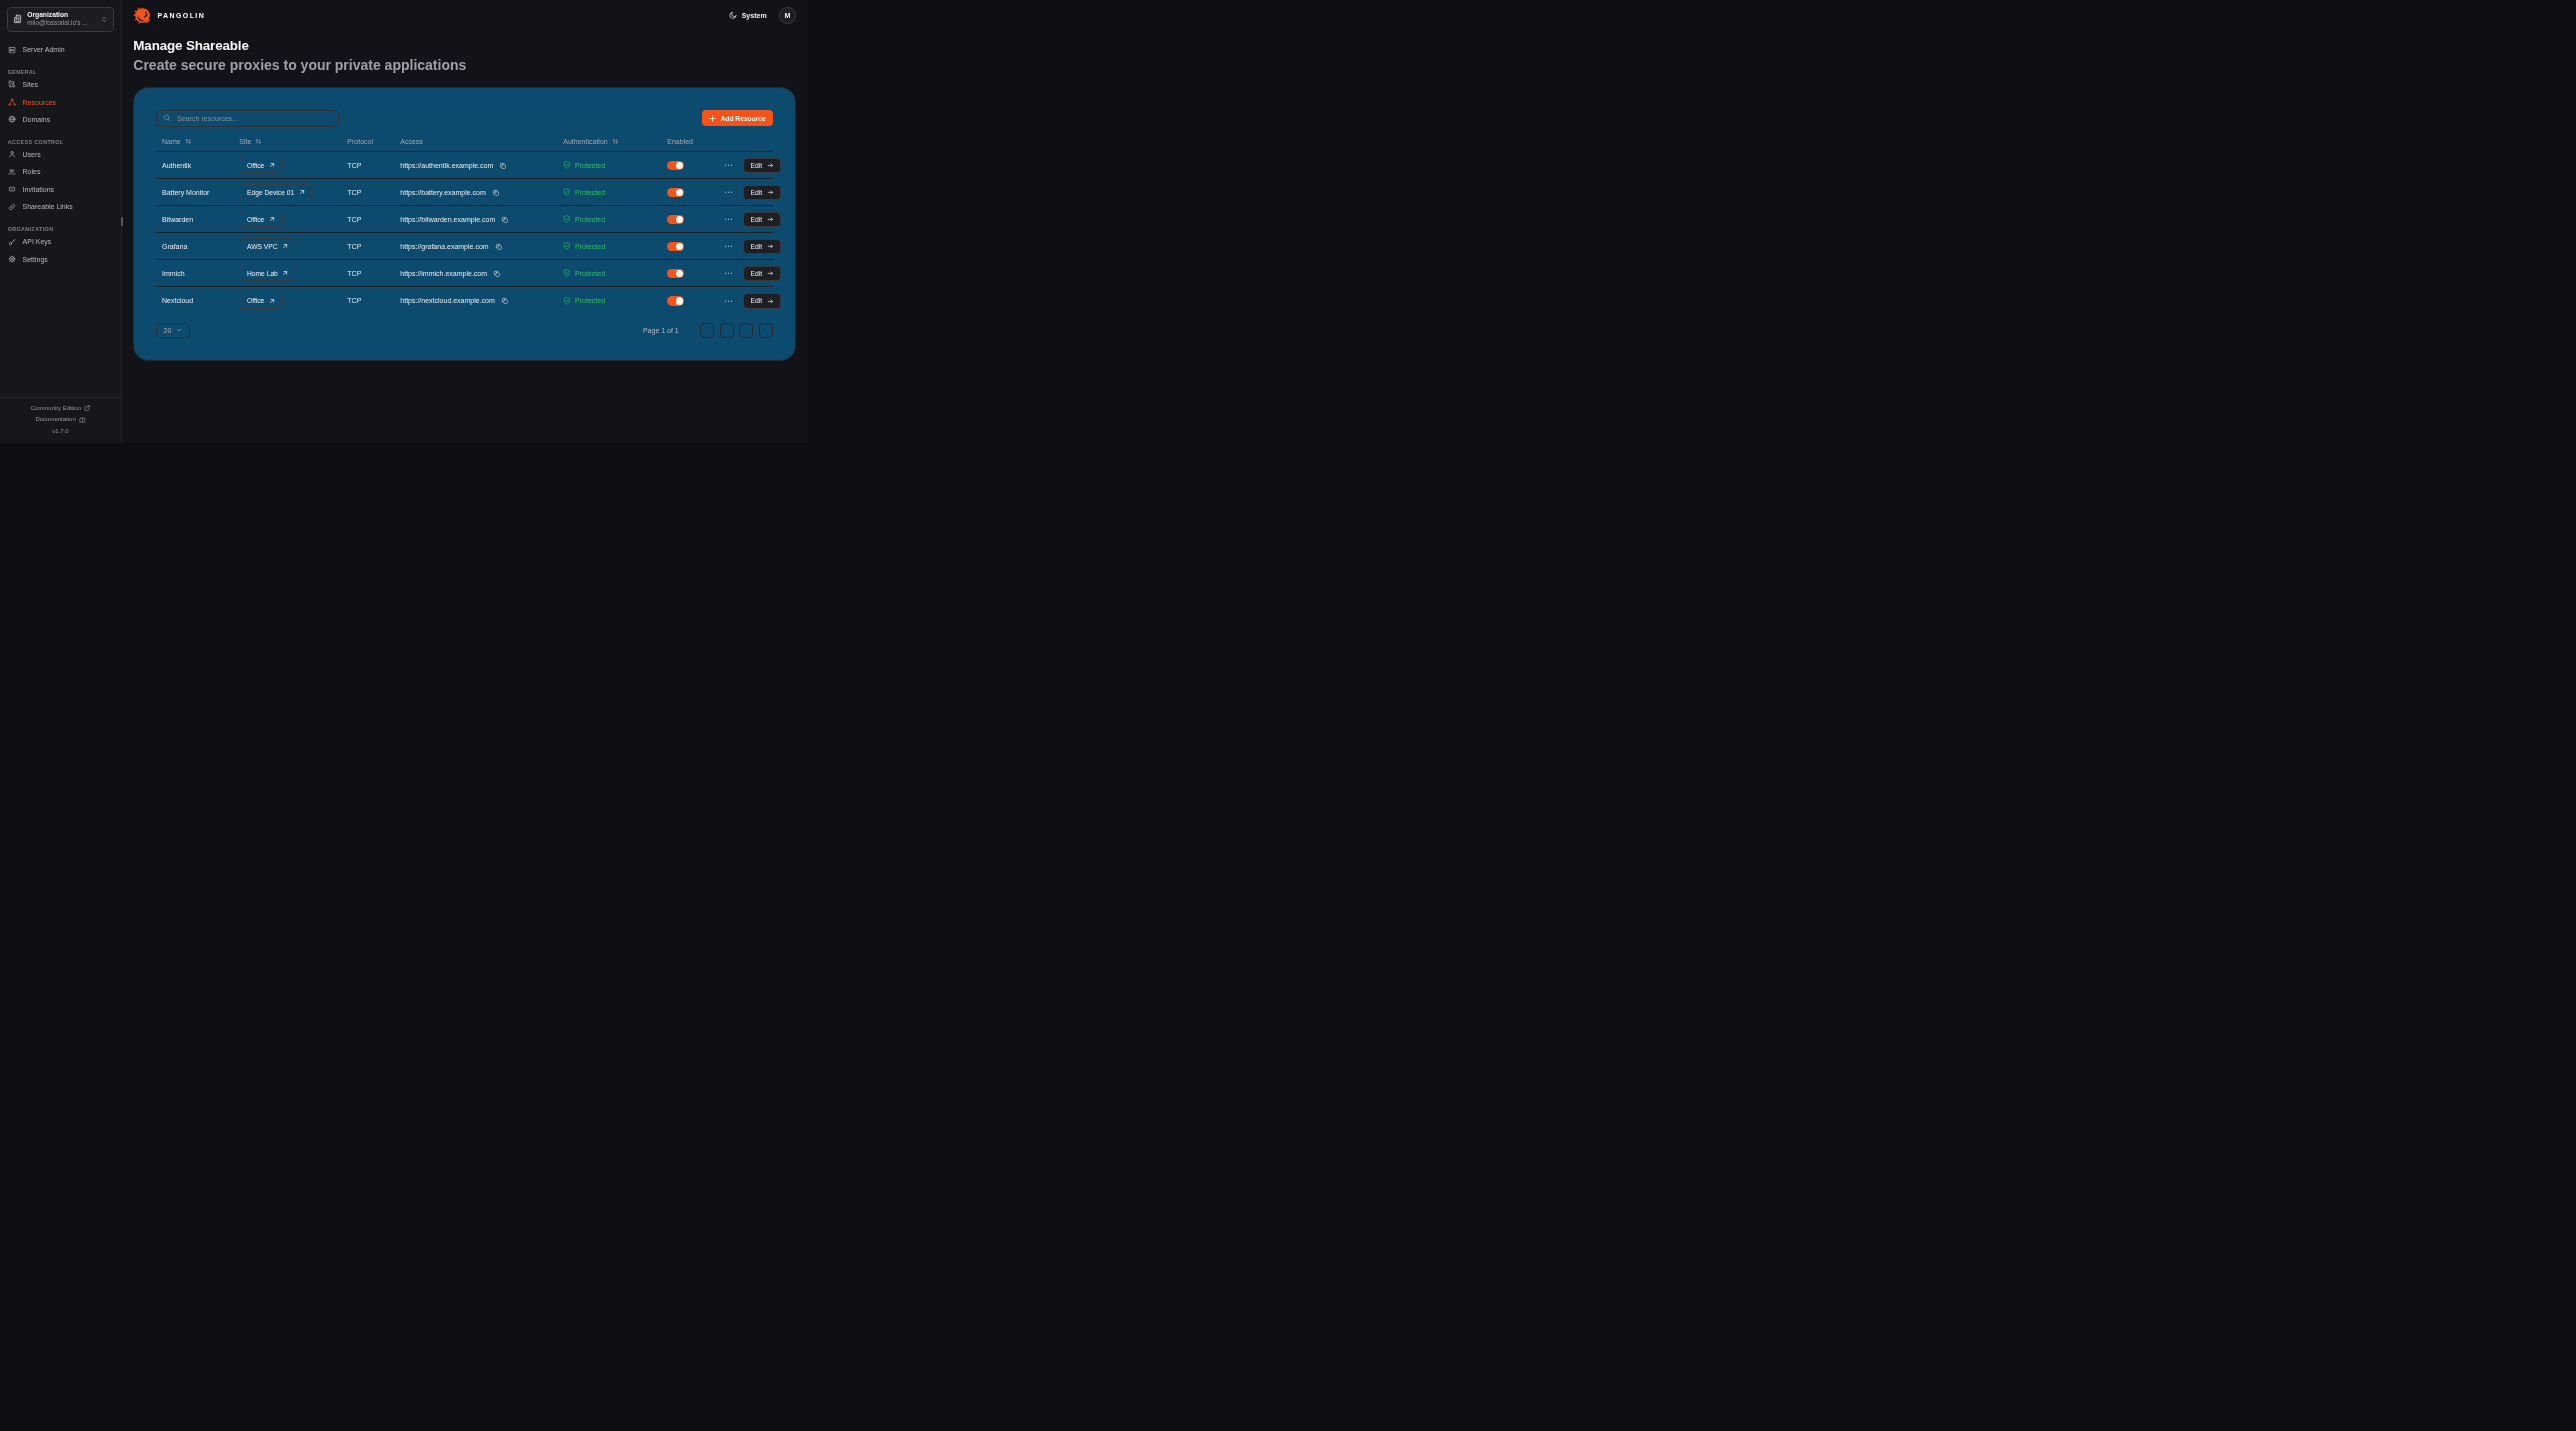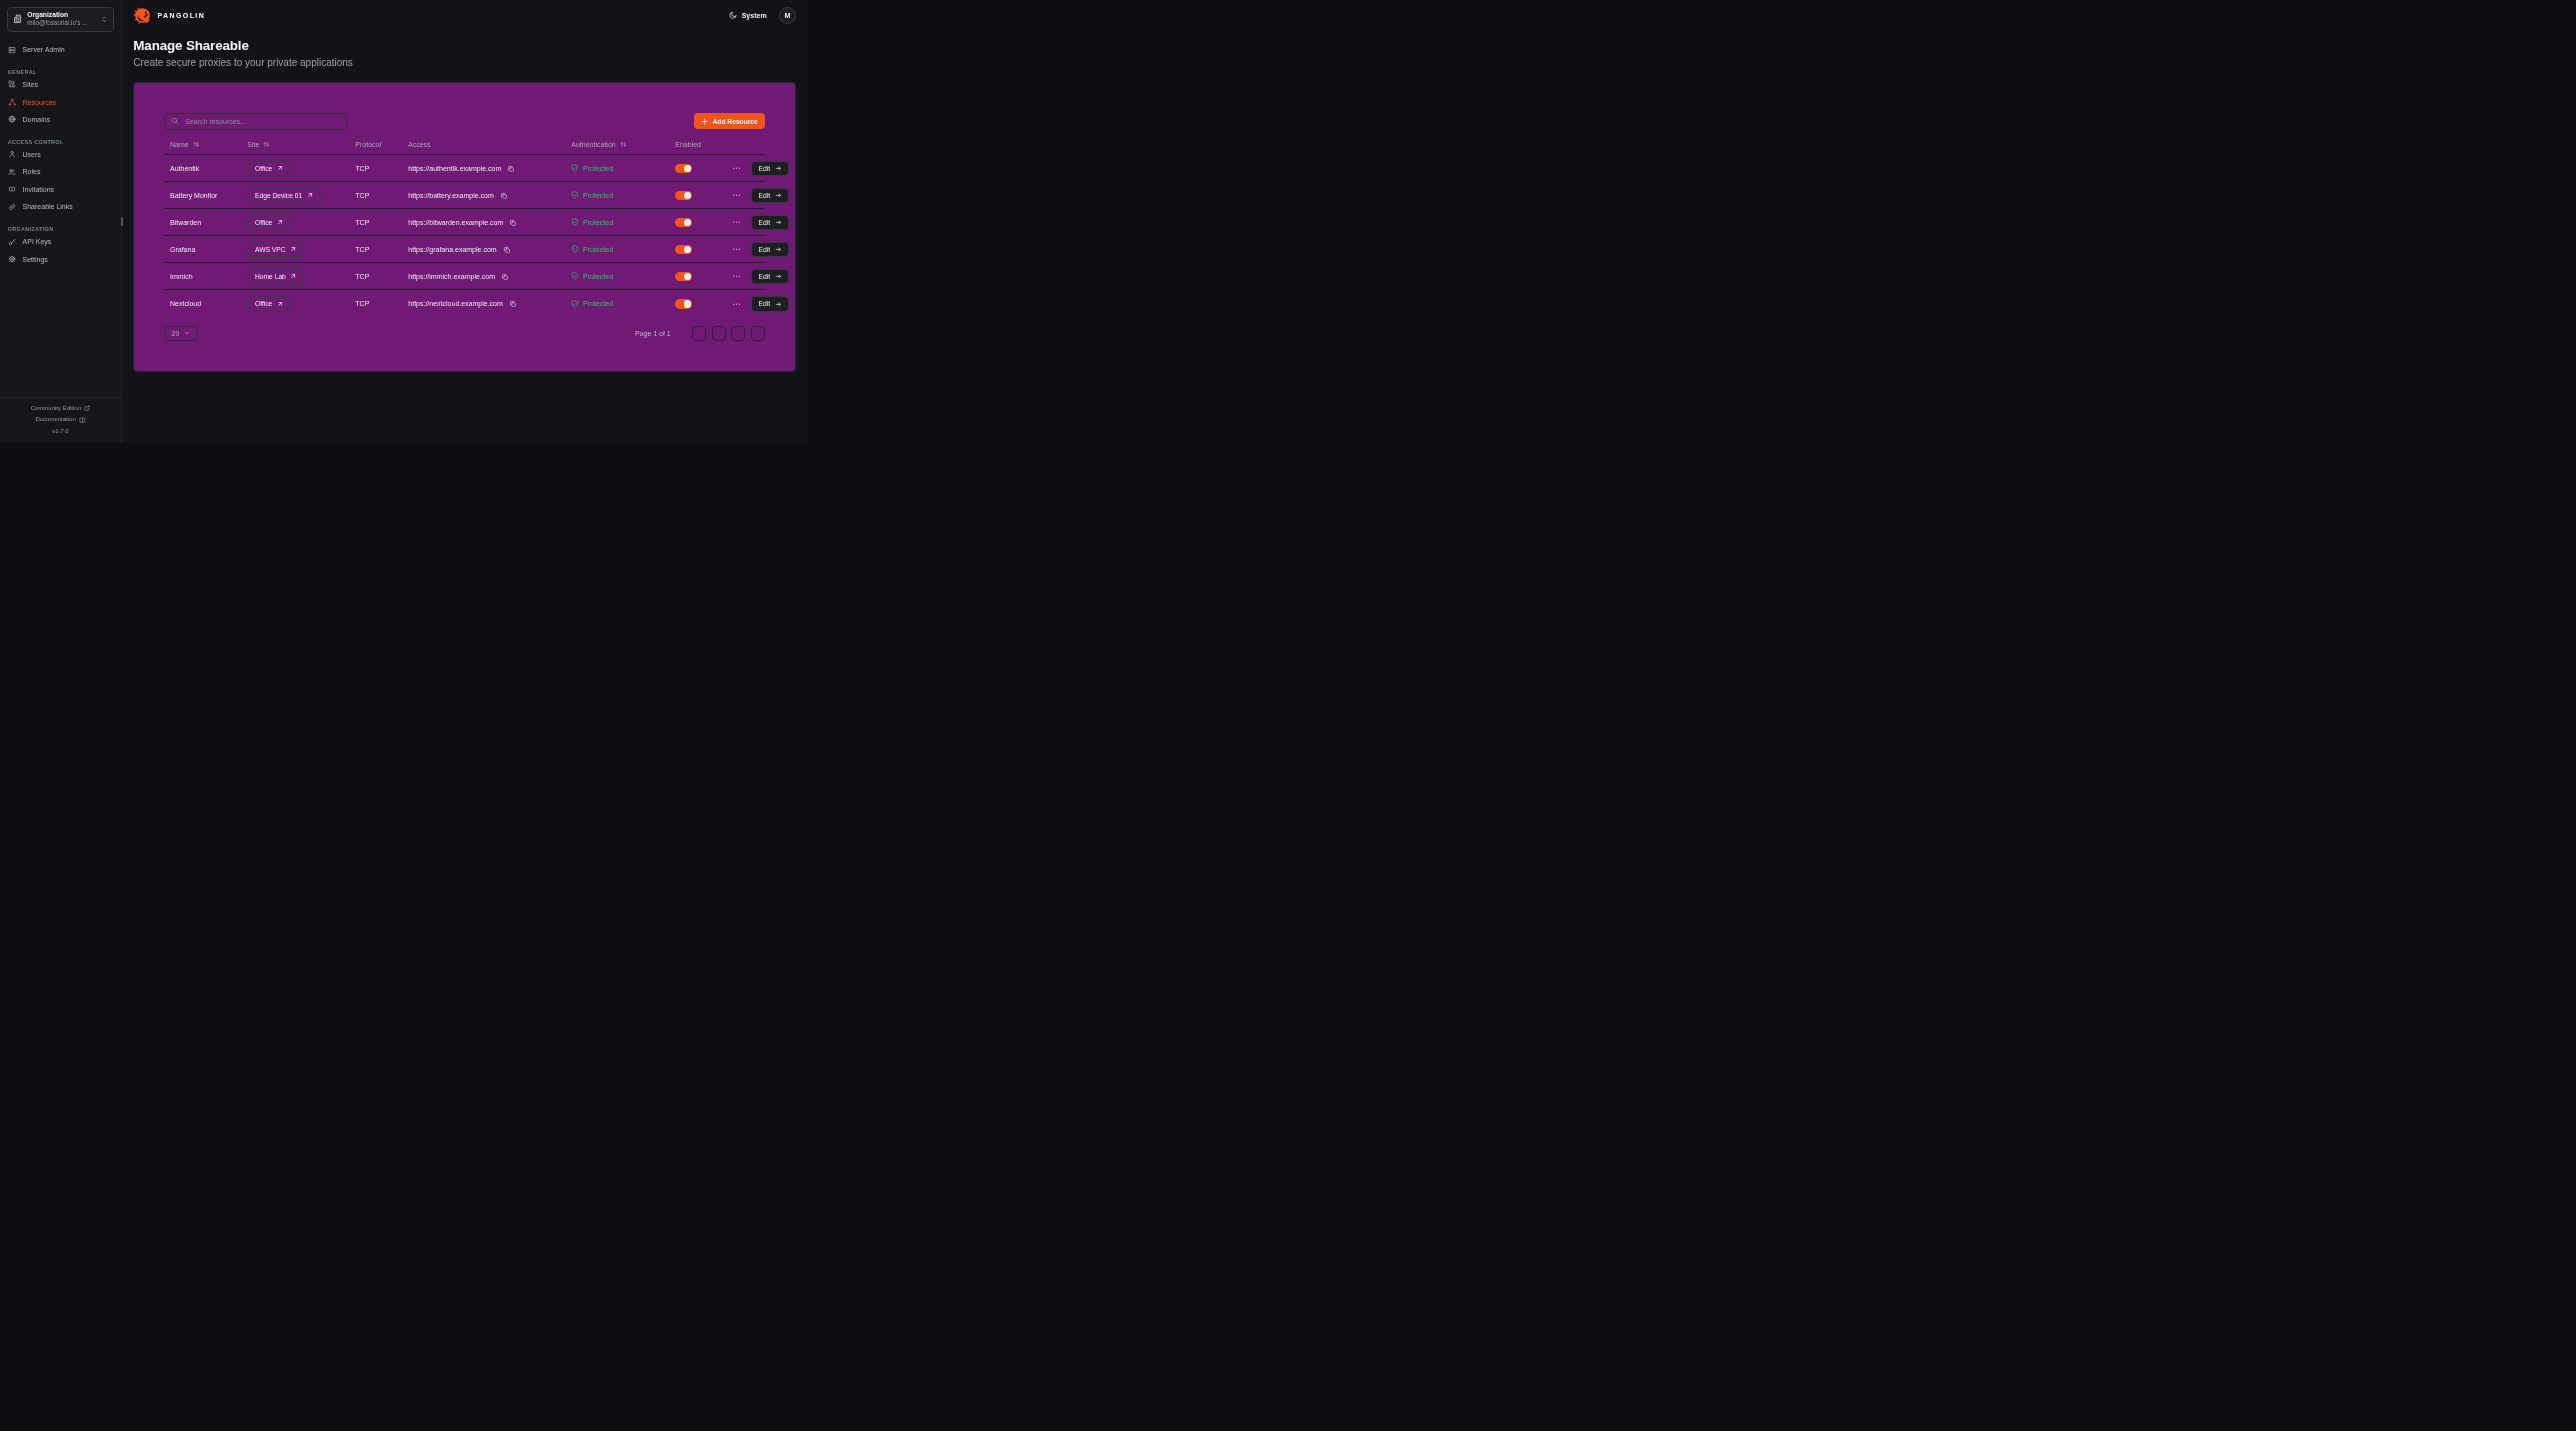--- a/index.html
+++ b/index.html
@@ -39,24 +39,24 @@
   .brand{display:flex;align-items:center;gap:5.2px;cursor:pointer;}
   .brand-name{font-size:7px;font-weight:700;letter-spacing:.2em;color:#ffffff;}
   .top-right{display:flex;align-items:center;gap:12.4px;}
   .theme-toggle{display:flex;align-items:center;gap:4.6px;font-size:7px;font-weight:600;
                 color:#f2f3f4;cursor:pointer;}
   .avatar{width:17px;height:17px;border-radius:50%;background:#1e1f24;border:0.5px solid #3a3b41;
           display:flex;align-items:center;justify-content:center;font-size:7px;font-weight:700;
           color:#f2f3f4;cursor:pointer;}
 
   .page-title{margin-top:16px;font-size:13.4px;font-weight:800;color:#fafafa;letter-spacing:-.01em;}
-  .page-sub{margin-top:4.1px;font-size:10px;color:#9ea0a8;}
-
-  .card{margin-top:14px;background:#701a75;border:0.5px solid #26272c;border-radius:4px;
-        padding:30px;}
+  .page-sub{margin-top:4.1px;font-size:14px;color:#9ea0a8;font-weight:bold;}
+
+  .card{margin-top:14px;background:#0c4a6e;border:0.5px solid #26272c;border-radius:15px;
+        padding:22px;}
   .card-toolbar{display:flex;justify-content:space-between;align-items:center;}
   .search{width:183px;height:17px;border:0.5px solid #303137;border-radius:4.6px;
           display:flex;align-items:center;gap:4.6px;padding:0 5.7px;color:#8c8e96;}
   .search input{flex:1;background:none;border:none;outline:none;color:#e8e9eb;
                 font-size:7px;font-family:inherit;}
   .search input::placeholder{color:#8c8e96;}
   .add-btn{height:16px;padding:0 7.2px;border-radius:4.1px;background:#f3541c;border:none;
            color:#fdf7f2;font-size:6.7px;font-weight:600;display:flex;align-items:center;gap:4.1px;
            cursor:pointer;font-family:inherit;}
 

